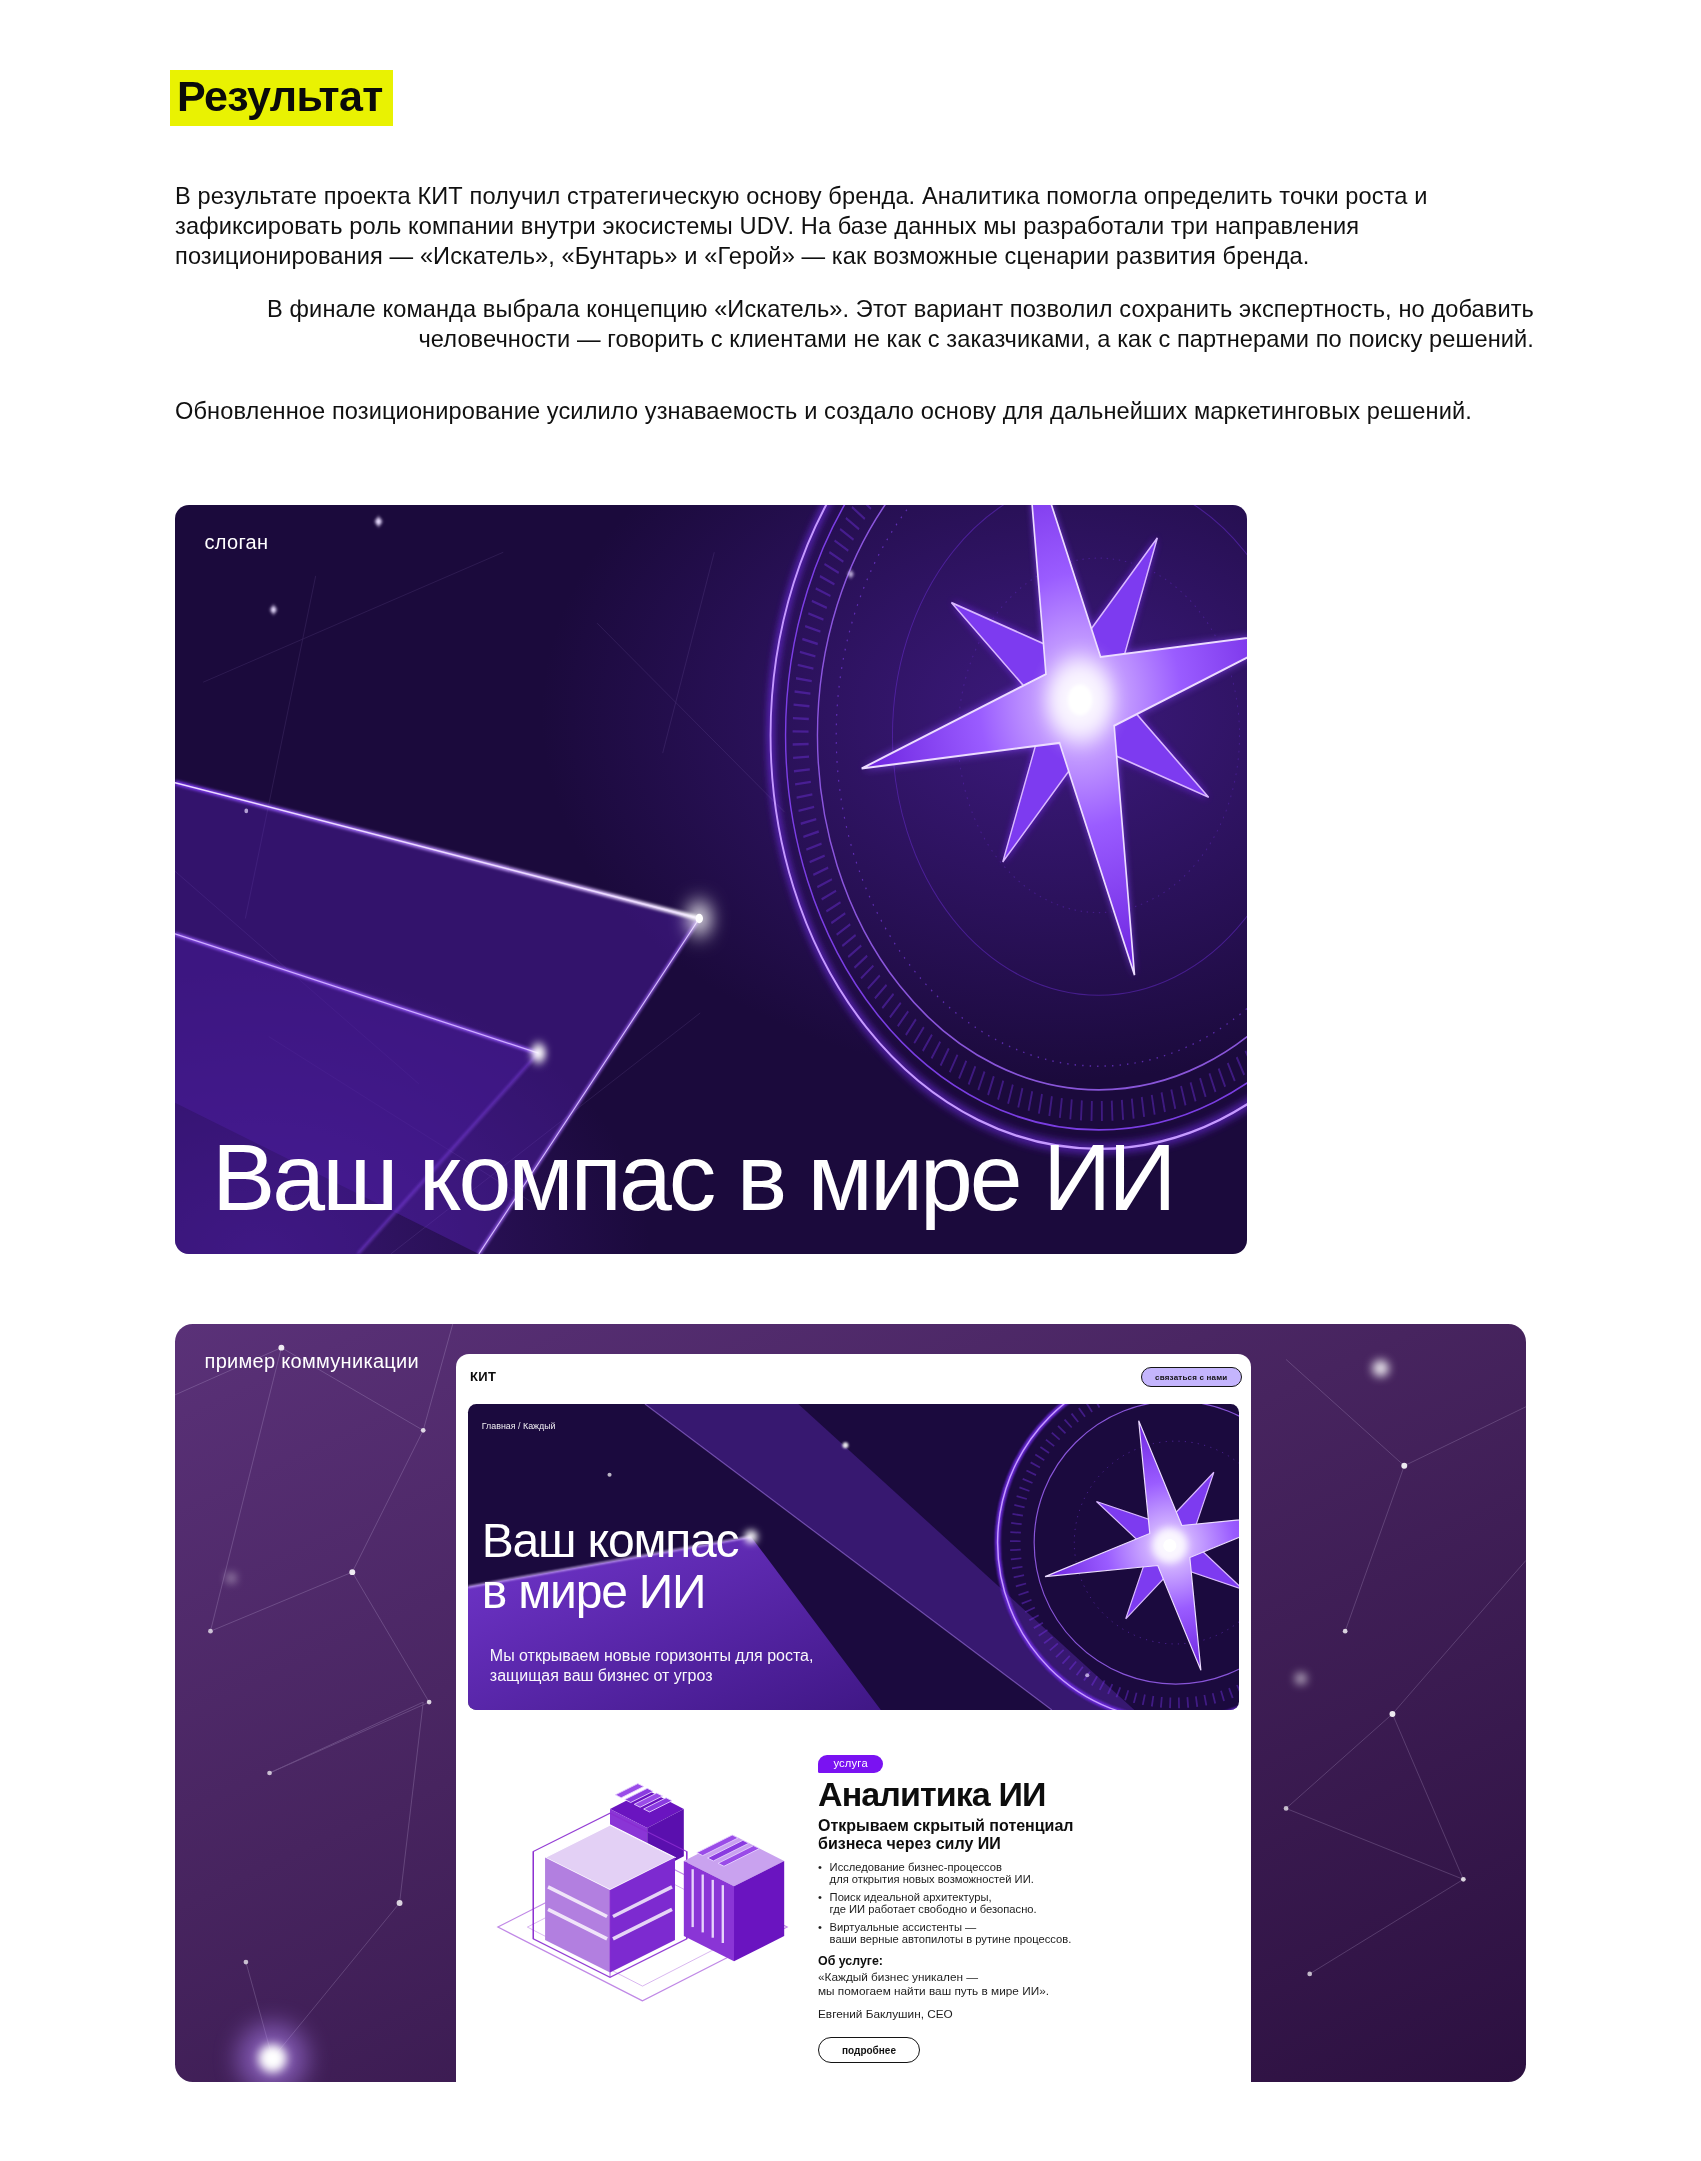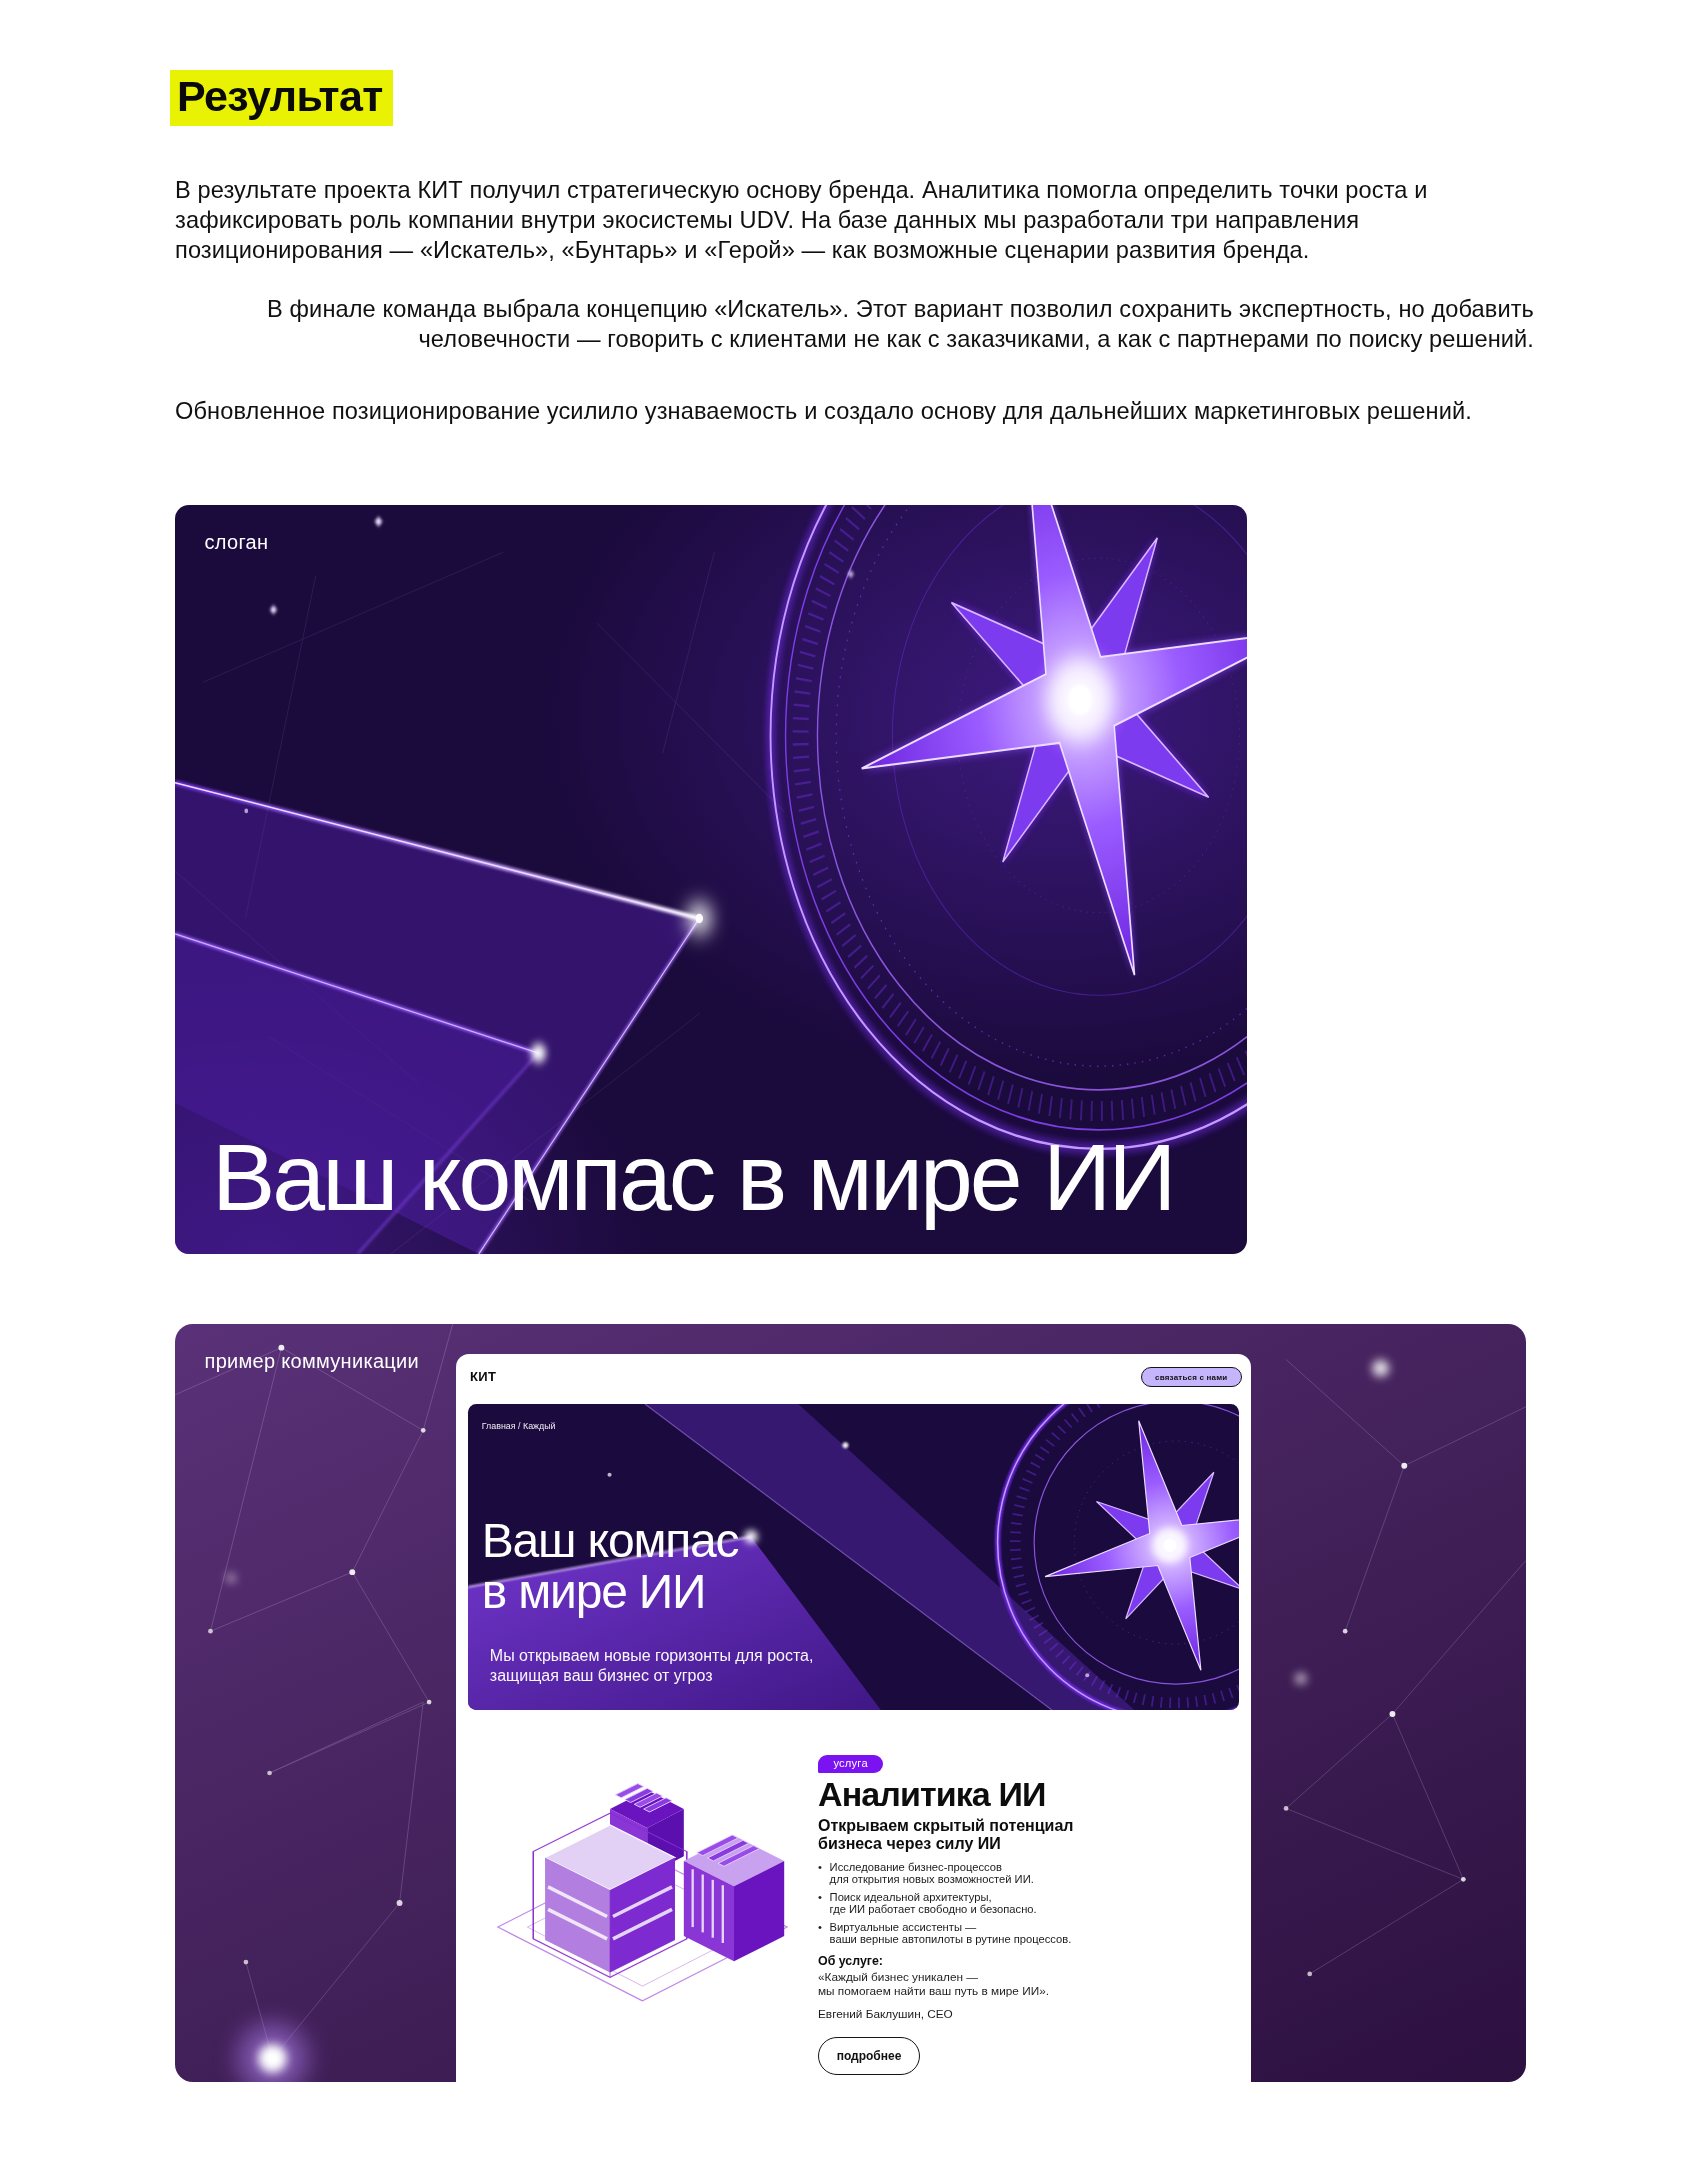--- a/index.html
+++ b/index.html
@@ -10,21 +10,21 @@
     font-family:"Liberation Sans", sans-serif;
     color:#111;
   }
   .pre { white-space:pre-line; }
 
   
   .page-heading { position:absolute; left:170px; top:72px; margin:0; font-size:43px; font-weight:700; letter-spacing:-0.6px; }
   .page-heading mark { background:#e9f202; color:#0a0a0a; padding:2.4px 10.6px 5.9px 7px; }
 
   .para { position:absolute; left:175px; width:1359px; margin:0; font-size:23.6px; line-height:30px; letter-spacing:0.1px; color:#101010; font-weight:400; }
-  .para-1 { top:175px; }
+  .para-1 { top:181px; }
   .para-2 { top:294px;text-align:right; }
   .para-3 { top:396px; }
 
   
   .slide1 {
     position:absolute; left:175px; top:505px; width:1072px; height:749px;
     border-radius:14px; overflow:hidden;
     background:
       radial-gradient(827px 591px at 82% 28%, #3d1a7e 0%, rgba(61,26,126,0) 62%),
       radial-gradient(650px 473px at 8% 100%, rgba(92,38,180,0.45) 0%, rgba(92,38,180,0) 60%),
@@ -80,23 +80,23 @@
   .service-title { margin:4.7px 0 0 0; font-size:34px; line-height:35px; font-weight:700; letter-spacing:-0.9px; color:#0d0d0d; }
   .service-sub { margin:4.7px 0 0 0; font-size:16px; line-height:18.3px; font-weight:700; color:#0d0d0d; }
   .service-bullets { list-style:none; margin:7px 0 0 0; padding:0; }
   .service-bullets li { display:flex; gap:7.7px; font-size:11.2px; line-height:12.4px; color:#1b1b1b; }
   .service-bullets li + li { margin-top:5.3px; }
   .service-bullets .dot { flex:0 0 auto; font-size:11.2px; line-height:12.4px; }
   .service-about { margin:8.3px 0 0 0; font-size:12.4px; font-weight:700; color:#0d0d0d; }
   .service-quote { margin:2.4px 0 0 0; font-size:11.8px; line-height:14px; font-weight:400; color:#1f1f1f; }
   .service-signature { margin:8.3px 0 0 0; font-size:11.8px; color:#1b1b1b; }
   .more-btn {
-    display:block; margin-top:16.5px; width:102px; height:38px;
+    display:block; margin-top:16.5px; width:102px; height:26px;
     border:1.5px solid #141414; border-radius:590px; background:#fff;
-    font-family:"Liberation Sans",sans-serif; font-size:12px; font-weight:700; color:#111; cursor:pointer;
+    font-family:"Liberation Sans",sans-serif; font-size:10px; font-weight:700; color:#111; cursor:pointer;
   }
 </style>
 </head>
 <body>
 
 <h1 class="page-heading"><mark>Результат</mark></h1>
 
 <p class="para para-1">В результате проекта КИТ получил стратегическую основу бренда. Аналитика помогла определить точки роста и зафиксировать роль компании внутри экосистемы UDV. На базе данных мы разработали три направления позиционирования — «Искатель», «Бунтарь» и «Герой» — как возможные сценарии развития бренда.</p>
 <p class="para para-2">В финале команда выбрала концепцию «Искатель». Этот вариант позволил сохранить экспертность, но добавить человечности — говорить с клиентами не как с заказчиками, а как с партнерами по поиску решений.</p>
 <p class="para para-3">Обновленное позиционирование усилило узнаваемость и создало основу для дальнейших маркетинговых решений.</p>

